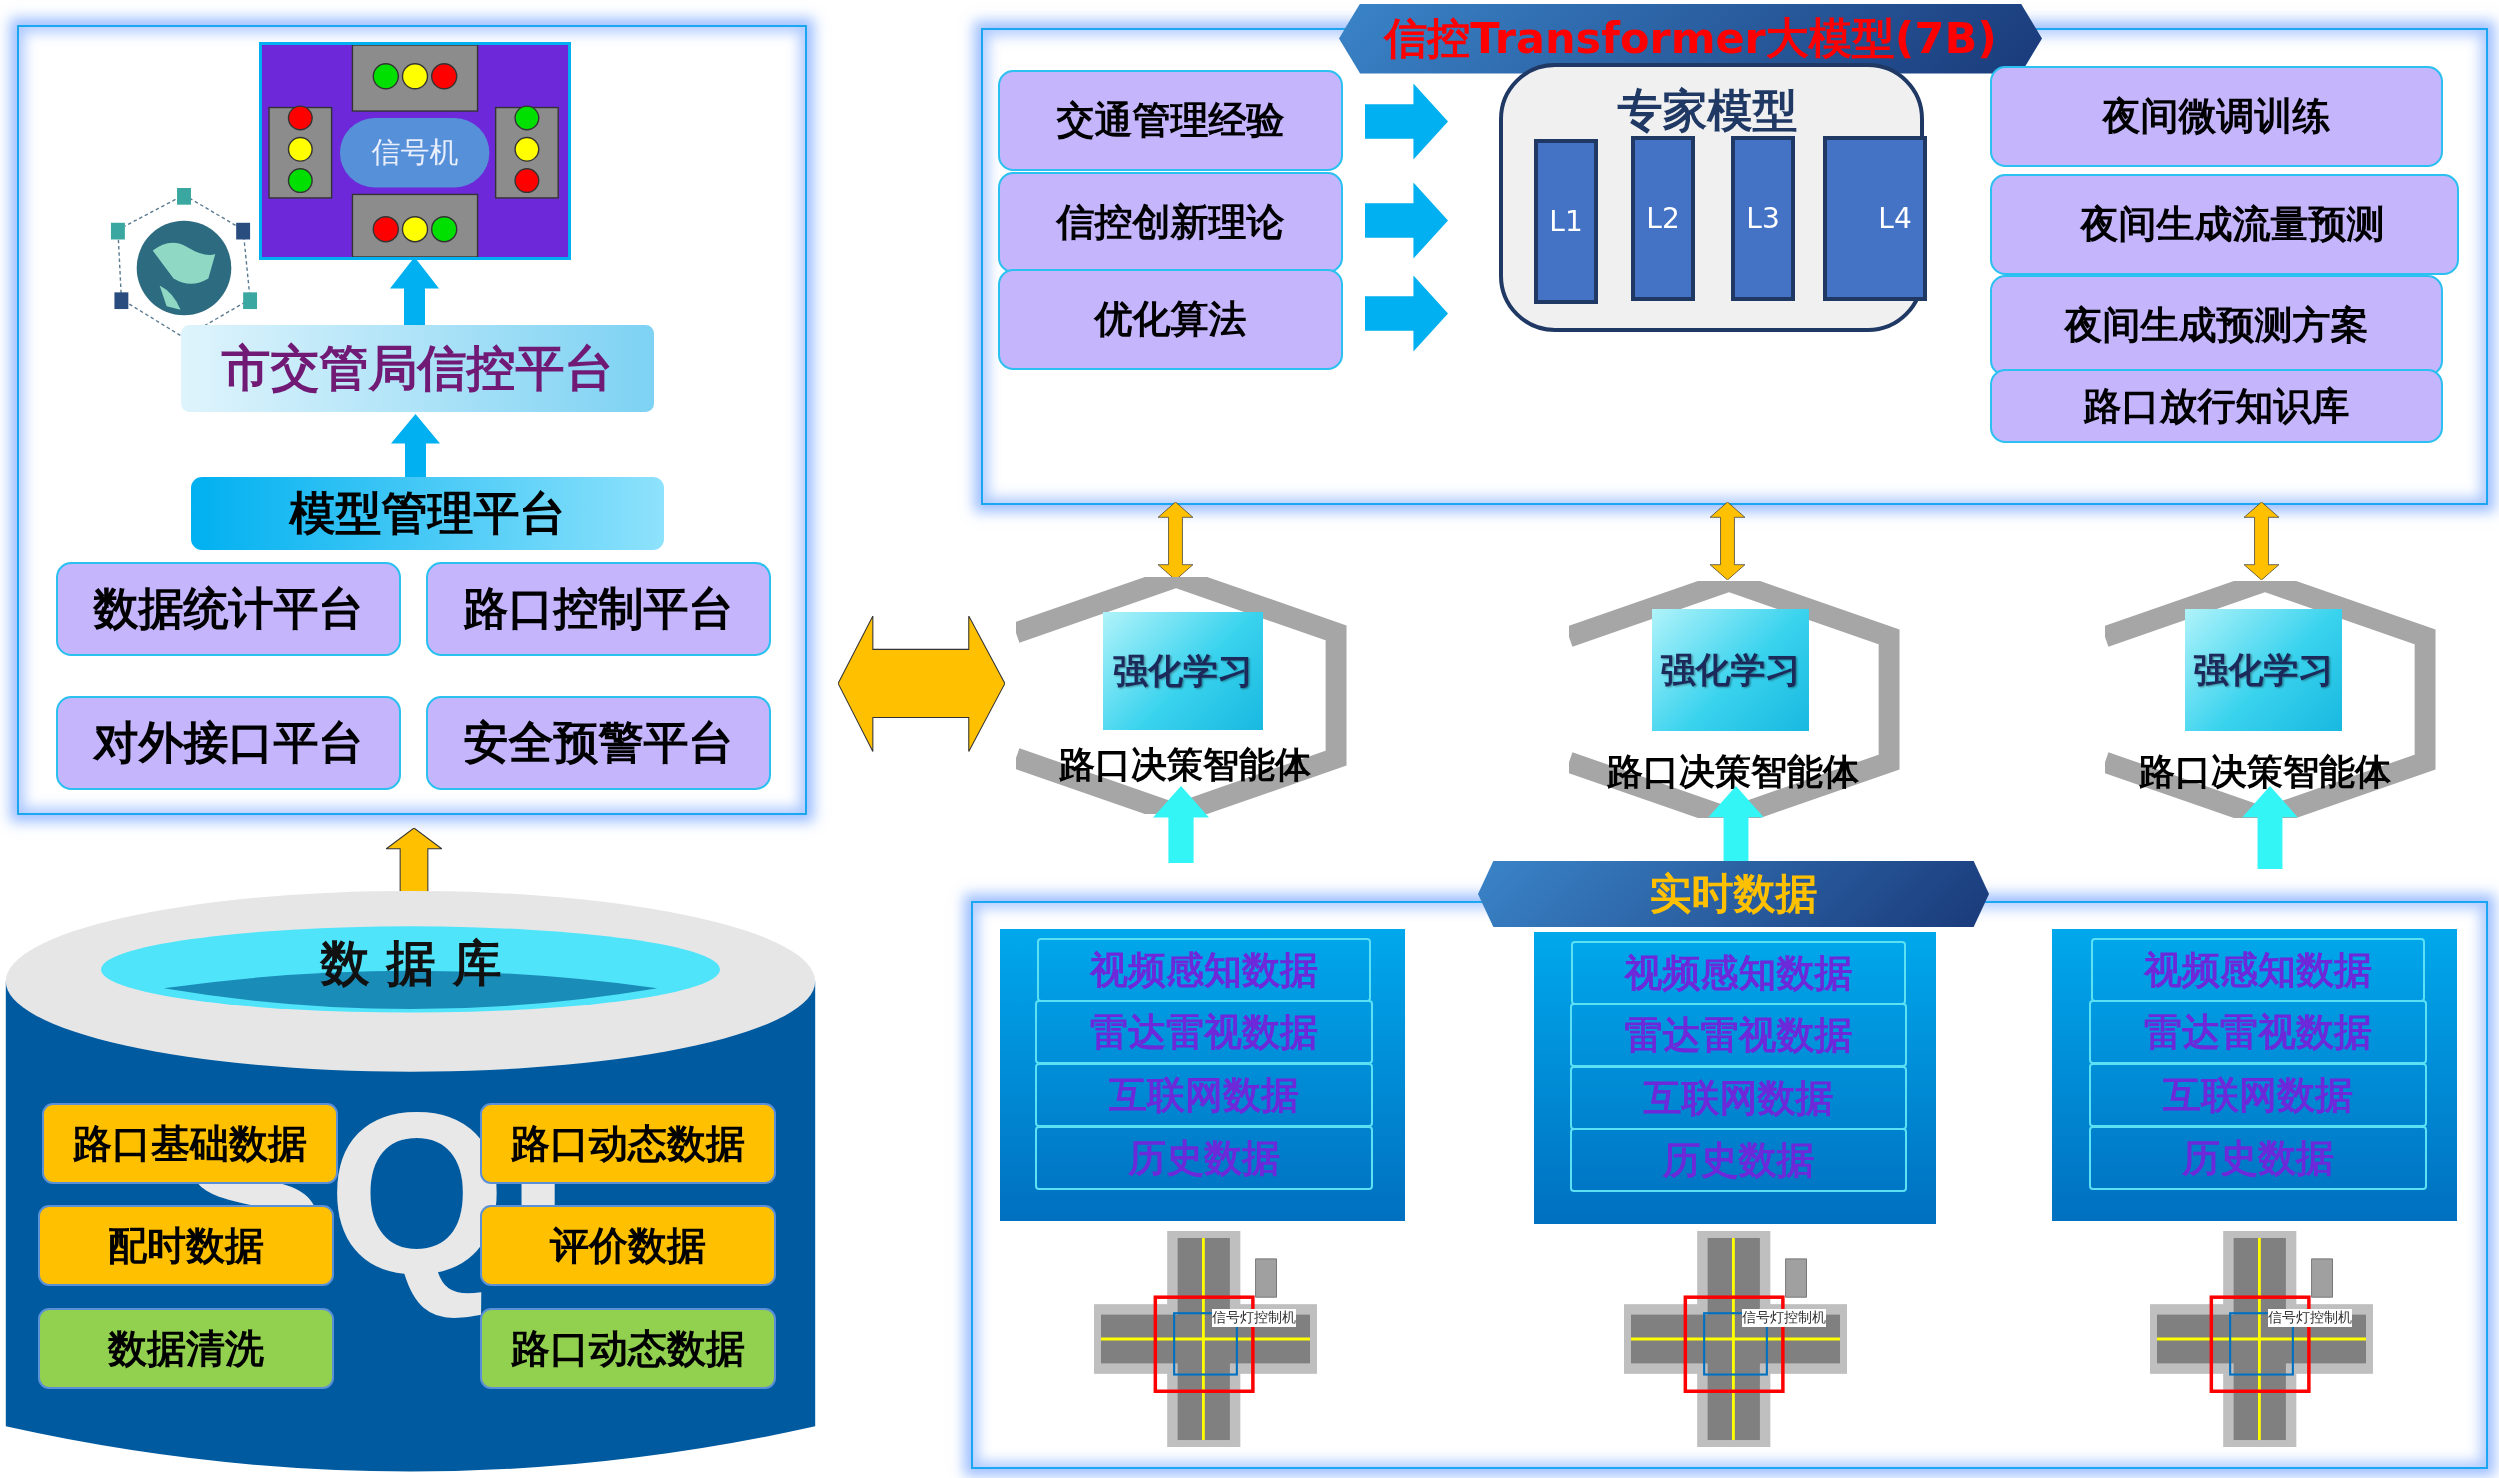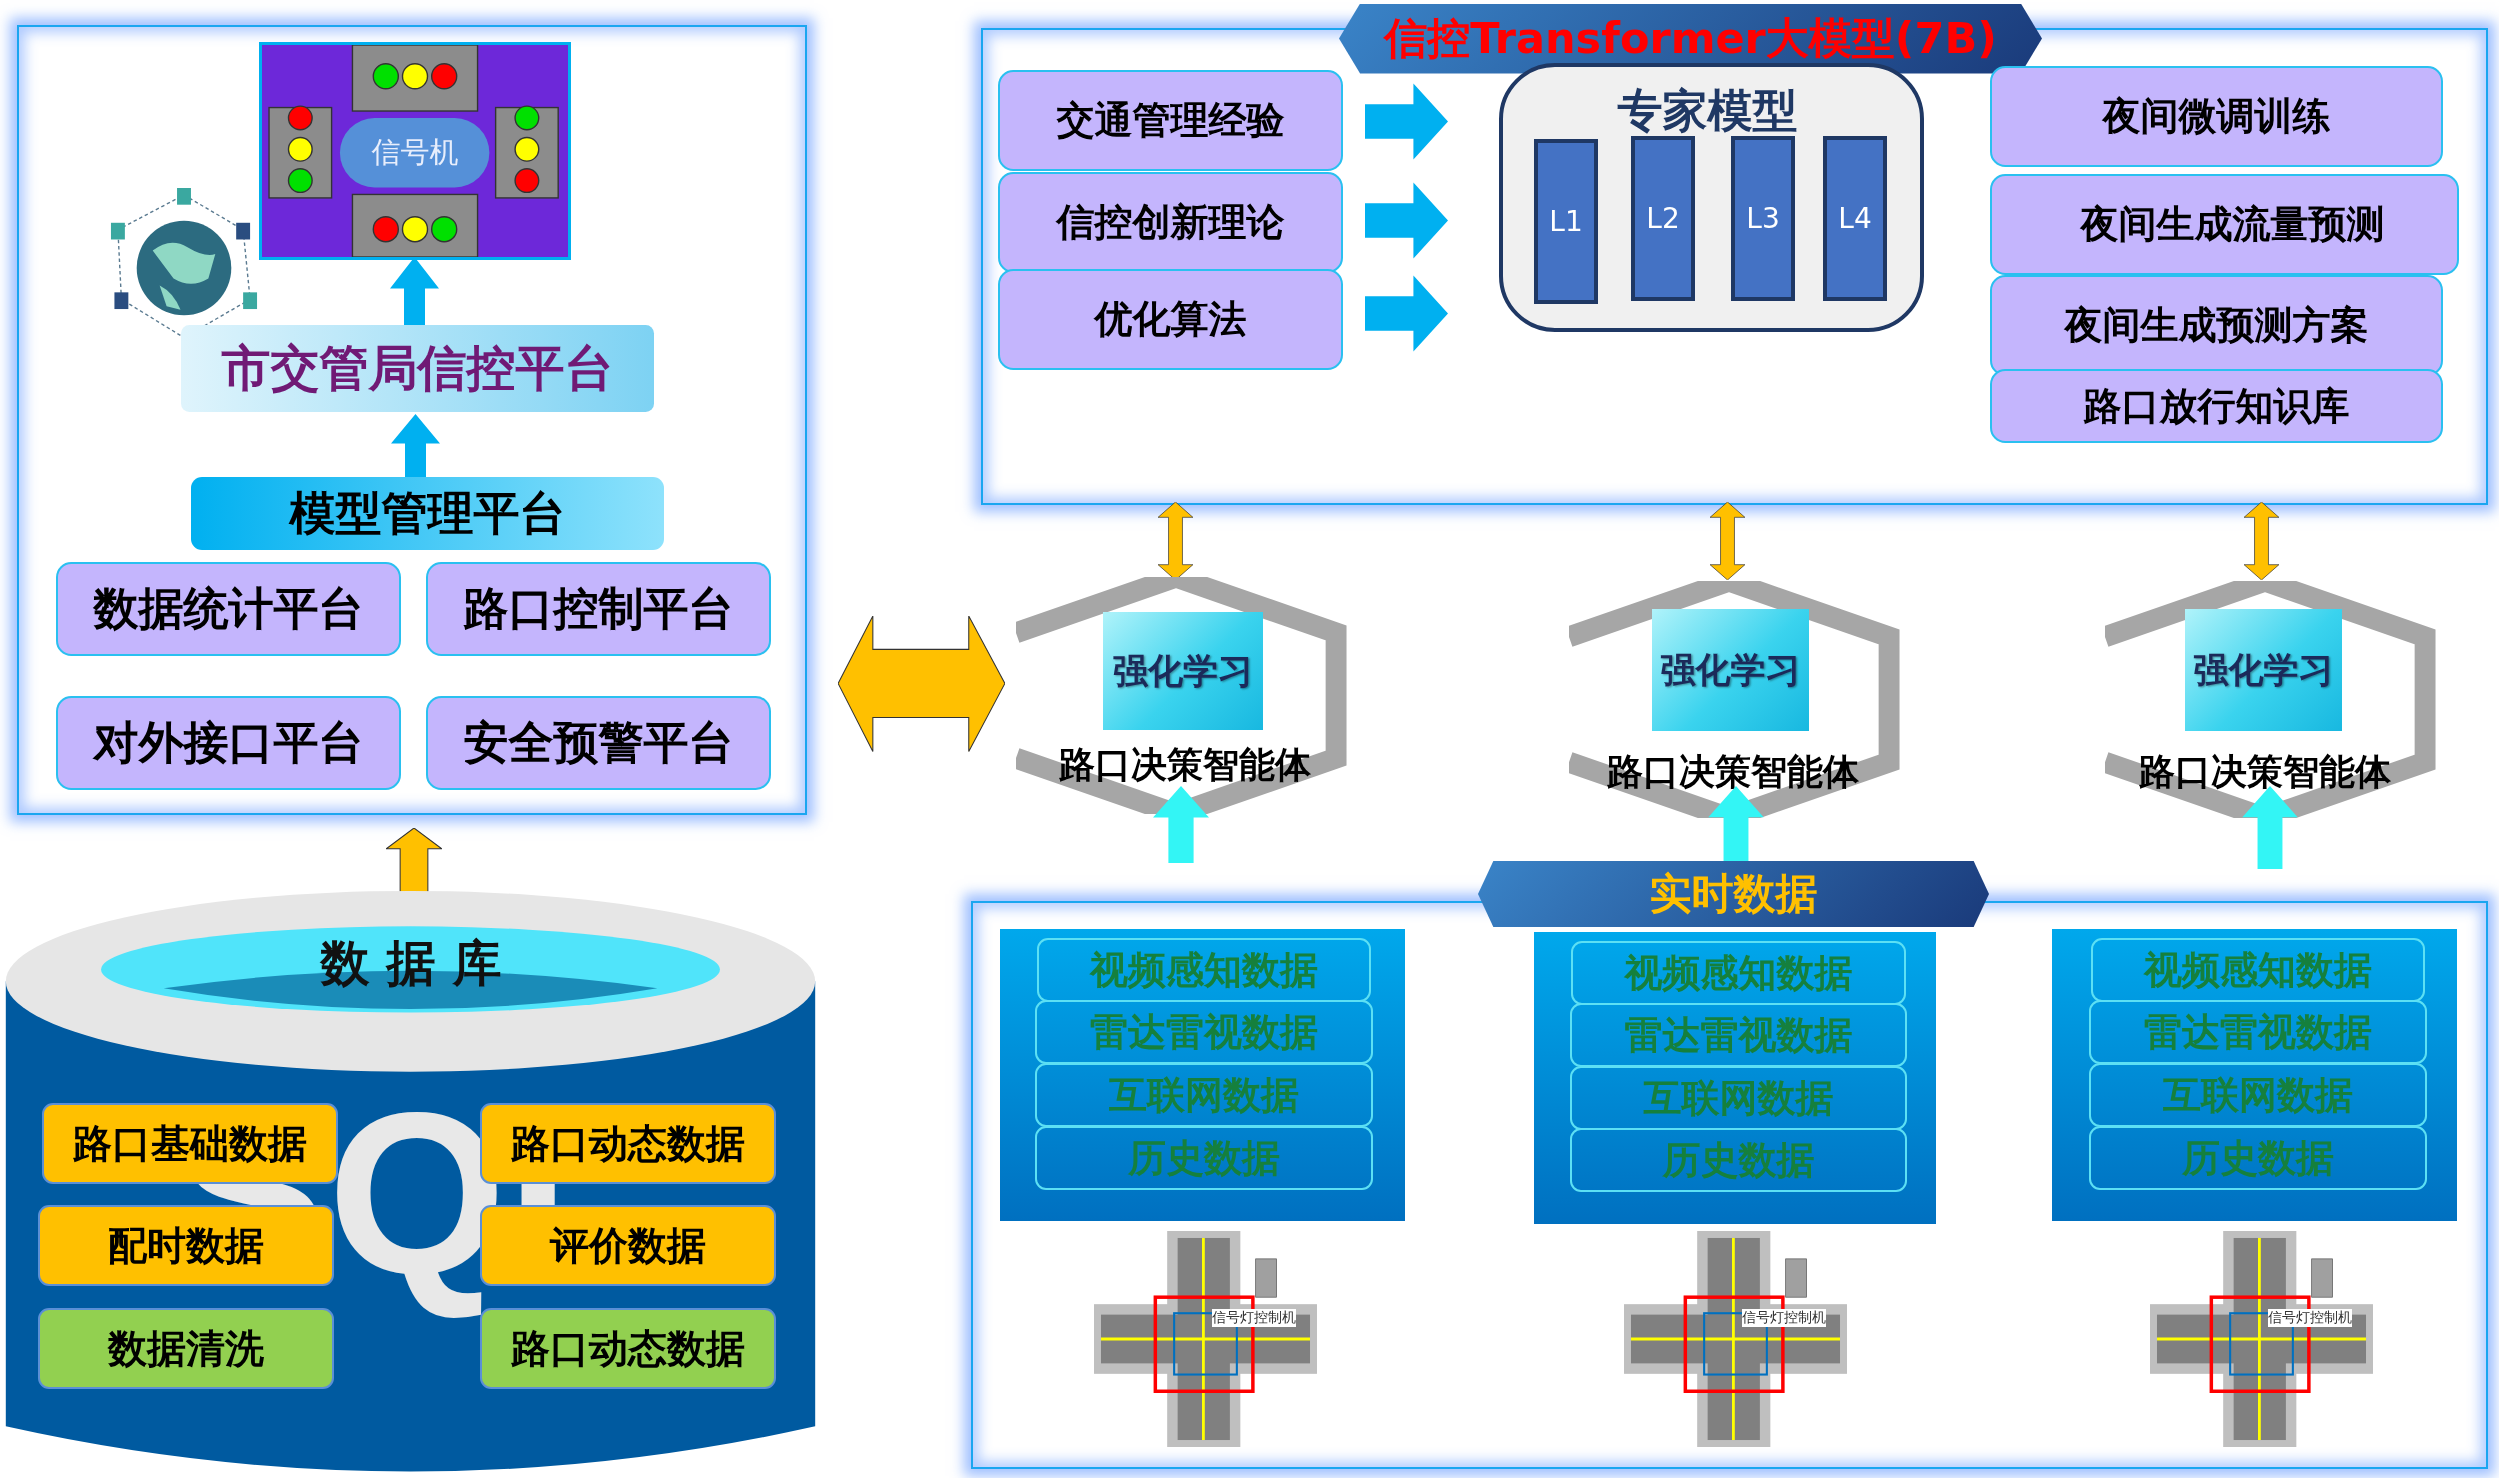--- a/index.html
+++ b/index.html
@@ -4,21 +4,21 @@
 <style>
   html,body{margin:0;padding:0;background:#fff;}
   body{width:2500px;height:1478px;position:relative;overflow:hidden;font-family:"DejaVu Sans","Liberation Sans",sans-serif;}
   .abs{position:absolute;}
   .glowframe{position:absolute;border:2.8px solid #1aa6f0;box-shadow:0 0 12.5px 7px rgba(80,140,255,0.55), inset 0 0 12.5px 5.6px rgba(80,140,255,0.45);background:#fff;}
   .txt{font-weight:bold;color:#000;display:flex;align-items:center;justify-content:center;white-space:nowrap;}
   .lightbox{position:absolute;border:2.8px solid #2ac0f0;border-radius:15.3px;background:#c4b5fd;}
   .ybox{position:absolute;background:#ffc000;border:2.8px solid #5b8fd6;border-radius:11px;}
   .gbox{position:absolute;background:#92d050;border:2.8px solid #5b8fd6;border-radius:11px;}
   .bluecol{position:absolute;background:linear-gradient(#00a8ec,#0070c0);}
-  .bluerow{position:absolute;border:2.8px solid #5ce0f4;border-radius:11px;color:#15803d;font-weight:bold;display:flex;align-items:center;justify-content:center;font-size:38px;}
+  .bluerow{position:absolute;border:2.8px solid #5ce0f4;border-radius:4px;color:#6d28d9;font-weight:bold;display:flex;align-items:center;justify-content:center;font-size:38px;}
   .banner{position:absolute;background:linear-gradient(135deg,#3a84c8,#1a3a7a);clip-path:polygon(3% 0,97% 0,100% 50%,97% 100%,3% 100%,0 50%);display:flex;align-items:center;justify-content:center;font-weight:bold;}
   .layer{position:absolute;background:#4472c4;border:4.2px solid #1f3864;color:#fff;font-size:28px;display:flex;align-items:center;justify-content:center;}
   .hex-wrap{position:absolute;width:334px;height:237px;}
   .cube{position:absolute;background:linear-gradient(135deg,#b0f3fa 0%,#3ad3ee 55%,#18b8e0 100%);color:#1b2a5a;font-weight:bold;font-size:35px;display:flex;align-items:center;justify-content:center;text-shadow:1.4px 1.4px 2.1px rgba(0,0,0,0.35);}
   .agent-label{position:absolute;font-weight:bold;font-size:36px;color:#000;white-space:nowrap;}
 </style>
 </head>
 <body>
 
 <div class="glowframe" style="left:16.7px;top:25px;width:786px;height:786px;"></div>
@@ -122,21 +122,21 @@
   </svg>
 <svg class="abs" style="left:1365px;top:275px;" width="83" height="77" viewBox="0 0 120 110">
     <polygon points="0,30 70,30 70,0 120,55 70,110 70,80 0,80" fill="#00b0f0"></polygon>
   </svg>
 
 <div class="abs" style="left:1499px;top:63px;width:417px;height:261px;border:4.2px solid #1f3864;border-radius:56px;background:#f0f0f0;"></div>
 <div class="abs txt" style="left:1499px;top:83px;width:417px;height:56px;font-size:45px;color:#1f3864;">专家模型</div>
 <div class="layer" style="left:1534px;top:139px;width:56px;height:157px;">L1</div>
 <div class="layer" style="left:1631px;top:136px;width:56px;height:157px;">L2</div>
 <div class="layer" style="left:1731px;top:136px;width:56px;height:157px;">L3</div>
-<div class="layer" style="left:1823px;top:136px;width:56px;height:157px;">L4</div>
+<div class="layer" style="left:1823px;top:136px;width:56px;height:157px;padding-left:40px;">L4</div>
 
 <div class="lightbox txt" style="left:1990px;top:66px;width:449px;height:97px;font-size:38px;">夜间微调训练</div>
 <div class="lightbox txt" style="left:1990px;top:174px;width:449px;height:97px;font-size:38px;padding-left:16px;">夜间生成流量预测</div>
 <div class="lightbox txt" style="left:1990px;top:275px;width:449px;height:97px;font-size:38px;">夜间生成预测方案</div>
 <div class="lightbox txt" style="left:1990px;top:369px;width:449px;height:70px;font-size:38px;">路口放行知识库</div>
 
 <svg class="abs" style="left:1158px;top:502px;" width="35" height="78" viewBox="0 0 50 112">
     <polygon points="25,0 50,22 35,22 35,90 50,90 25,112 0,90 15,90 15,22 0,22" fill="#ffc000" stroke="#333" stroke-width="1"></polygon>
   </svg>
 <div class="hex-wrap" style="left:1016px;top:577px;">

